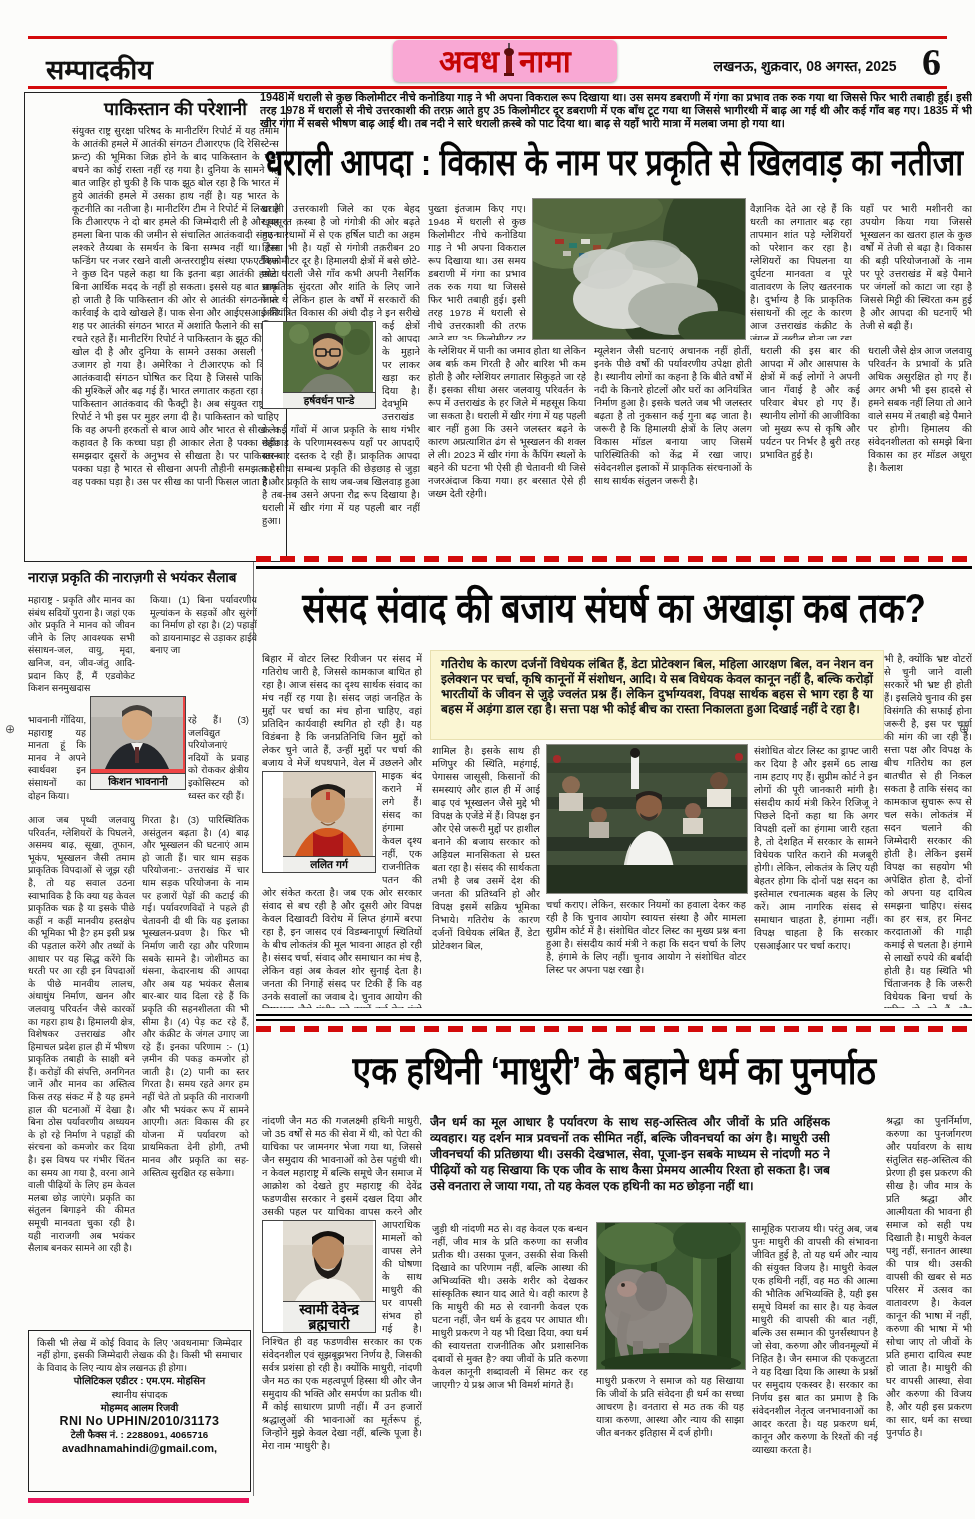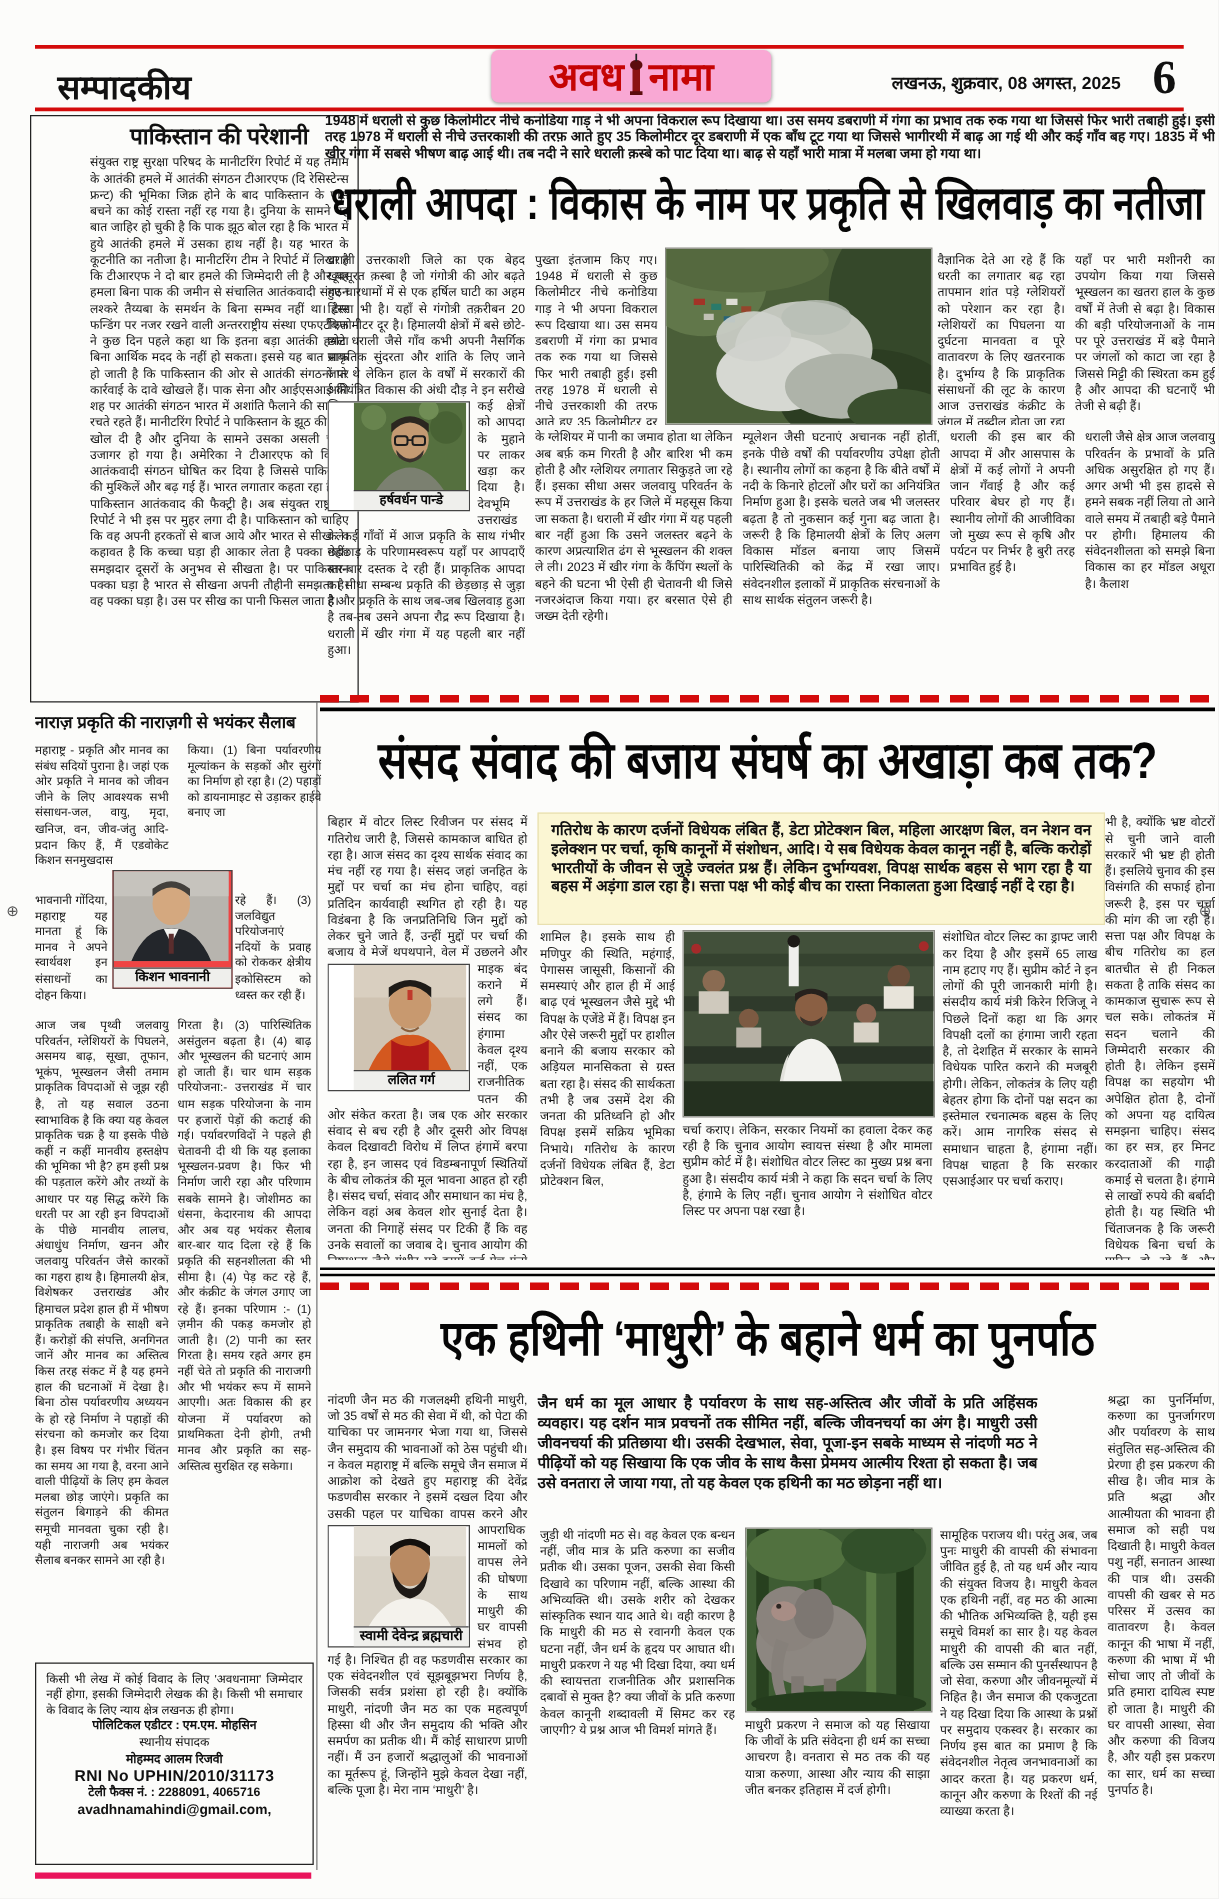--- a/index.html
+++ b/index.html
@@ -245,21 +245,21 @@
     <span>नांदणी जैन मठ की गजलक्ष्मी हथिनी माधुरी, जो 35 वर्षों से मठ की सेवा में थी, को पेटा की याचिका पर जामनगर भेजा गया था, जिससे जैन समुदाय की भावनाओं को ठेस पहुंची थी। न केवल महाराष्ट्र में बल्कि समूचे जैन समाज में आक्रोश को देखते हुए महाराष्ट्र की देवेंद्र फडणवीस सरकार ने इसमें दखल दिया और उसकी पहल पर याचिका वापस करने और</span>
     <span class="authbox">
       <svg width="90" height="80" viewBox="0 0 90 80">
         <rect width="90" height="80" fill="#d8d2c6"></rect>
         <rect width="90" height="24" fill="#e2ddd3"></rect>
         <ellipse cx="45" cy="30" rx="16" ry="18" fill="#b98a62"></ellipse>
         <path d="M29 24 Q45 6 61 24 L61 16 Q45 4 29 16 Z" fill="#14110e"></path>
         <path d="M31 36 Q45 64 59 36 Q59 54 45 58 Q31 54 31 36 Z" fill="#1e1a17"></path>
         <path d="M12 80 Q26 56 45 58 Q64 56 78 80 Z" fill="#f4f2ec"></path>
       </svg>
-      <span class="cap" style="font-size:11px;">स्वामी देवेन्द्र ब्रह्मचारी</span>
+      <span class="cap" style="font-size:14px;">स्वामी देवेन्द्र ब्रह्मचारी</span>
     </span>
     <span>आपराधिक मामलों को वापस लेने की घोषणा के साथ माधुरी की घर वापसी संभव हो गई है। निश्चित ही वह फडणवीस सरकार का एक संवेदनशील एवं सूझबूझभरा निर्णय है, जिसकी सर्वत्र प्रशंसा हो रही है। क्योंकि माधुरी, नांदणी जैन मठ का एक महत्वपूर्ण हिस्सा थी और जैन समुदाय की भक्ति और समर्पण का प्रतीक थी। मैं कोई साधारण प्राणी नहीं। मैं उन हजारों श्रद्धालुओं की भावनाओं का मूर्तरूप हूं, जिन्होंने मुझे केवल देखा नहीं, बल्कि पूजा है। मेरा नाम ‘माधुरी’ है।</span>
   </div>
 
   <div class="abs madhuri-intro" style="left:430px;top:1114px;width:400px;height:98px;">जैन धर्म का मूल आधार है पर्यावरण के साथ सह-अस्तित्व और जीवों के प्रति अहिंसक व्यवहार। यह दर्शन मात्र प्रवचनों तक सीमित नहीं, बल्कि जीवनचर्या का अंग है। माधुरी उसी जीवनचर्या की प्रतिछाया थी। उसकी देखभाल, सेवा, पूजा-इन सबके माध्यम से नांदणी मठ ने पीढ़ियों को यह सिखाया कि एक जीव के साथ कैसा प्रेममय आत्मीय रिश्ता हो सकता है। जब उसे वनतारा ले जाया गया, तो यह केवल एक हथिनी का मठ छोड़ना नहीं था।</div>
 
   <div class="abs txt" style="left:432px;top:1222px;width:156px;height:274px;">जुड़ी थी नांदणी मठ से। वह केवल एक बन्धन नहीं, जीव मात्र के प्रति करुणा का सजीव प्रतीक थी। उसका पूजन, उसकी सेवा किसी दिखावे का परिणाम नहीं, बल्कि आस्था की अभिव्यक्ति थी। उसके शरीर को देखकर सांस्कृतिक स्थान याद आते थे। वही कारण है कि माधुरी की मठ से रवानगी केवल एक घटना नहीं, जैन धर्म के हृदय पर आघात थी। माधुरी प्रकरण ने यह भी दिखा दिया, क्या धर्म की स्वायत्तता राजनीतिक और प्रशासनिक दबावों से मुक्त है? क्या जीवों के प्रति करुणा केवल कानूनी शब्दावली में सिमट कर रह जाएगी? ये प्रश्न आज भी विमर्श मांगते हैं।</div>
 
   <div class="abs photo" style="left:596px;top:1222px;width:148px;height:146px;">
     <svg width="148" height="146" viewBox="0 0 148 146">

